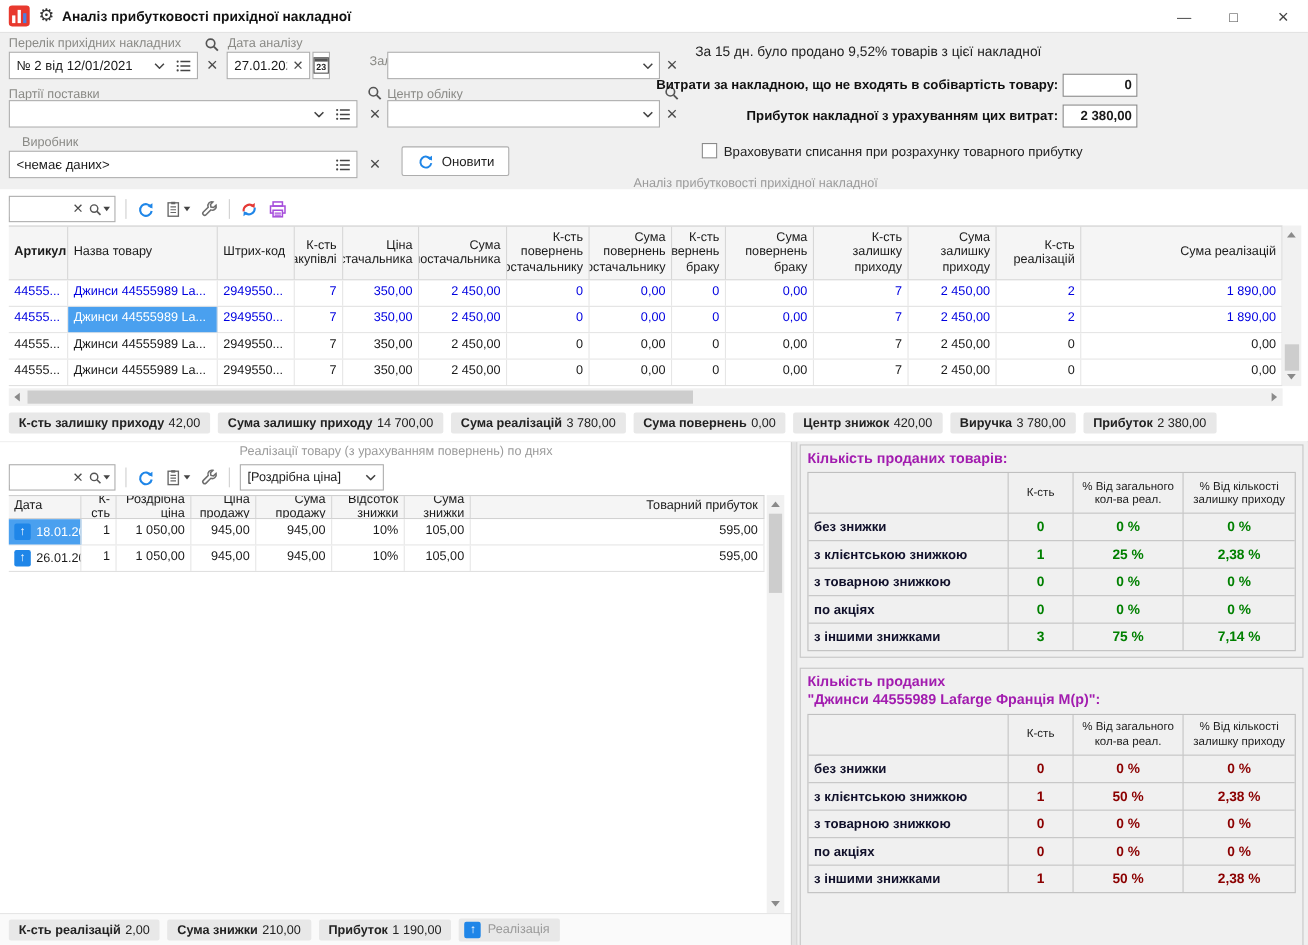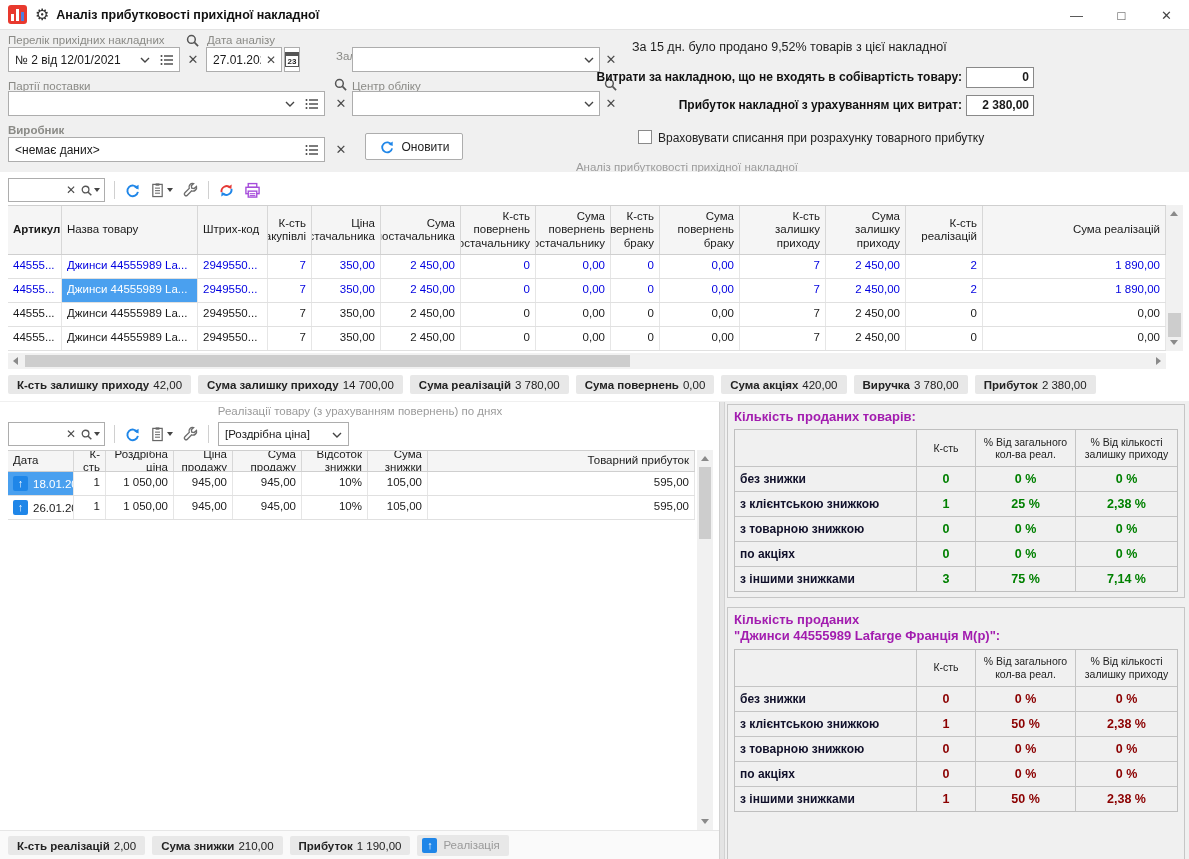--- a/index.html
+++ b/index.html
@@ -227,21 +227,21 @@
   <div class="combo" style="left:352px; top:61px; width:248px;">
     <span class="val"></span>
     <span class="cicon">
         <svg viewBox="0 0 10 6" width="10" height="6">
           <polyline points="1,1 5,5 9,1" fill="none" stroke="#444" stroke-width="1.4"></polyline>
         </svg>
       </span>
   </div>
   <div class="xbtn" style="left:603px; top:65px;">✕</div>
 
-  <div class="flabel" style="left:8px; top:94px;font-weight:bold;">Виробник</div>
+  <div class="flabel" style="left:20px; top:94px;">Виробник</div>
   <div class="combo" style="left:8px; top:107px; width:317px;">
     <span class="val">&lt;немає даних&gt;</span>
     <span class="cicon">
         <svg viewBox="0 0 14 12" width="14" height="12">
           <circle cx="1.5" cy="2" r="1" fill="#444"></circle>
           <line x1="4" y1="2" x2="13" y2="2" stroke="#444" stroke-width="1.4"></line>
           <circle cx="1.5" cy="6" r="1" fill="#444"></circle>
           <line x1="4" y1="6" x2="13" y2="6" stroke="#444" stroke-width="1.4"></line>
           <circle cx="1.5" cy="10" r="1" fill="#444"></circle>
           <line x1="4" y1="10" x2="13" y2="10" stroke="#444" stroke-width="1.4"></line>
@@ -432,21 +432,21 @@
       </span>
       <span class="chip">
         <b>Сума реалізацій</b>
         <span>3 780,00</span>
       </span>
       <span class="chip">
         <b>Сума повернень</b>
         <span>0,00</span>
       </span>
       <span class="chip">
-        <b>Сума акціях</b>
+        <b>Центр знижок</b>
         <span>420,00</span>
       </span>
       <span class="chip">
         <b>Виручка</b>
         <span>3 780,00</span>
       </span>
       <span class="chip">
         <b>Прибуток</b>
         <span>2 380,00</span>
       </span>

